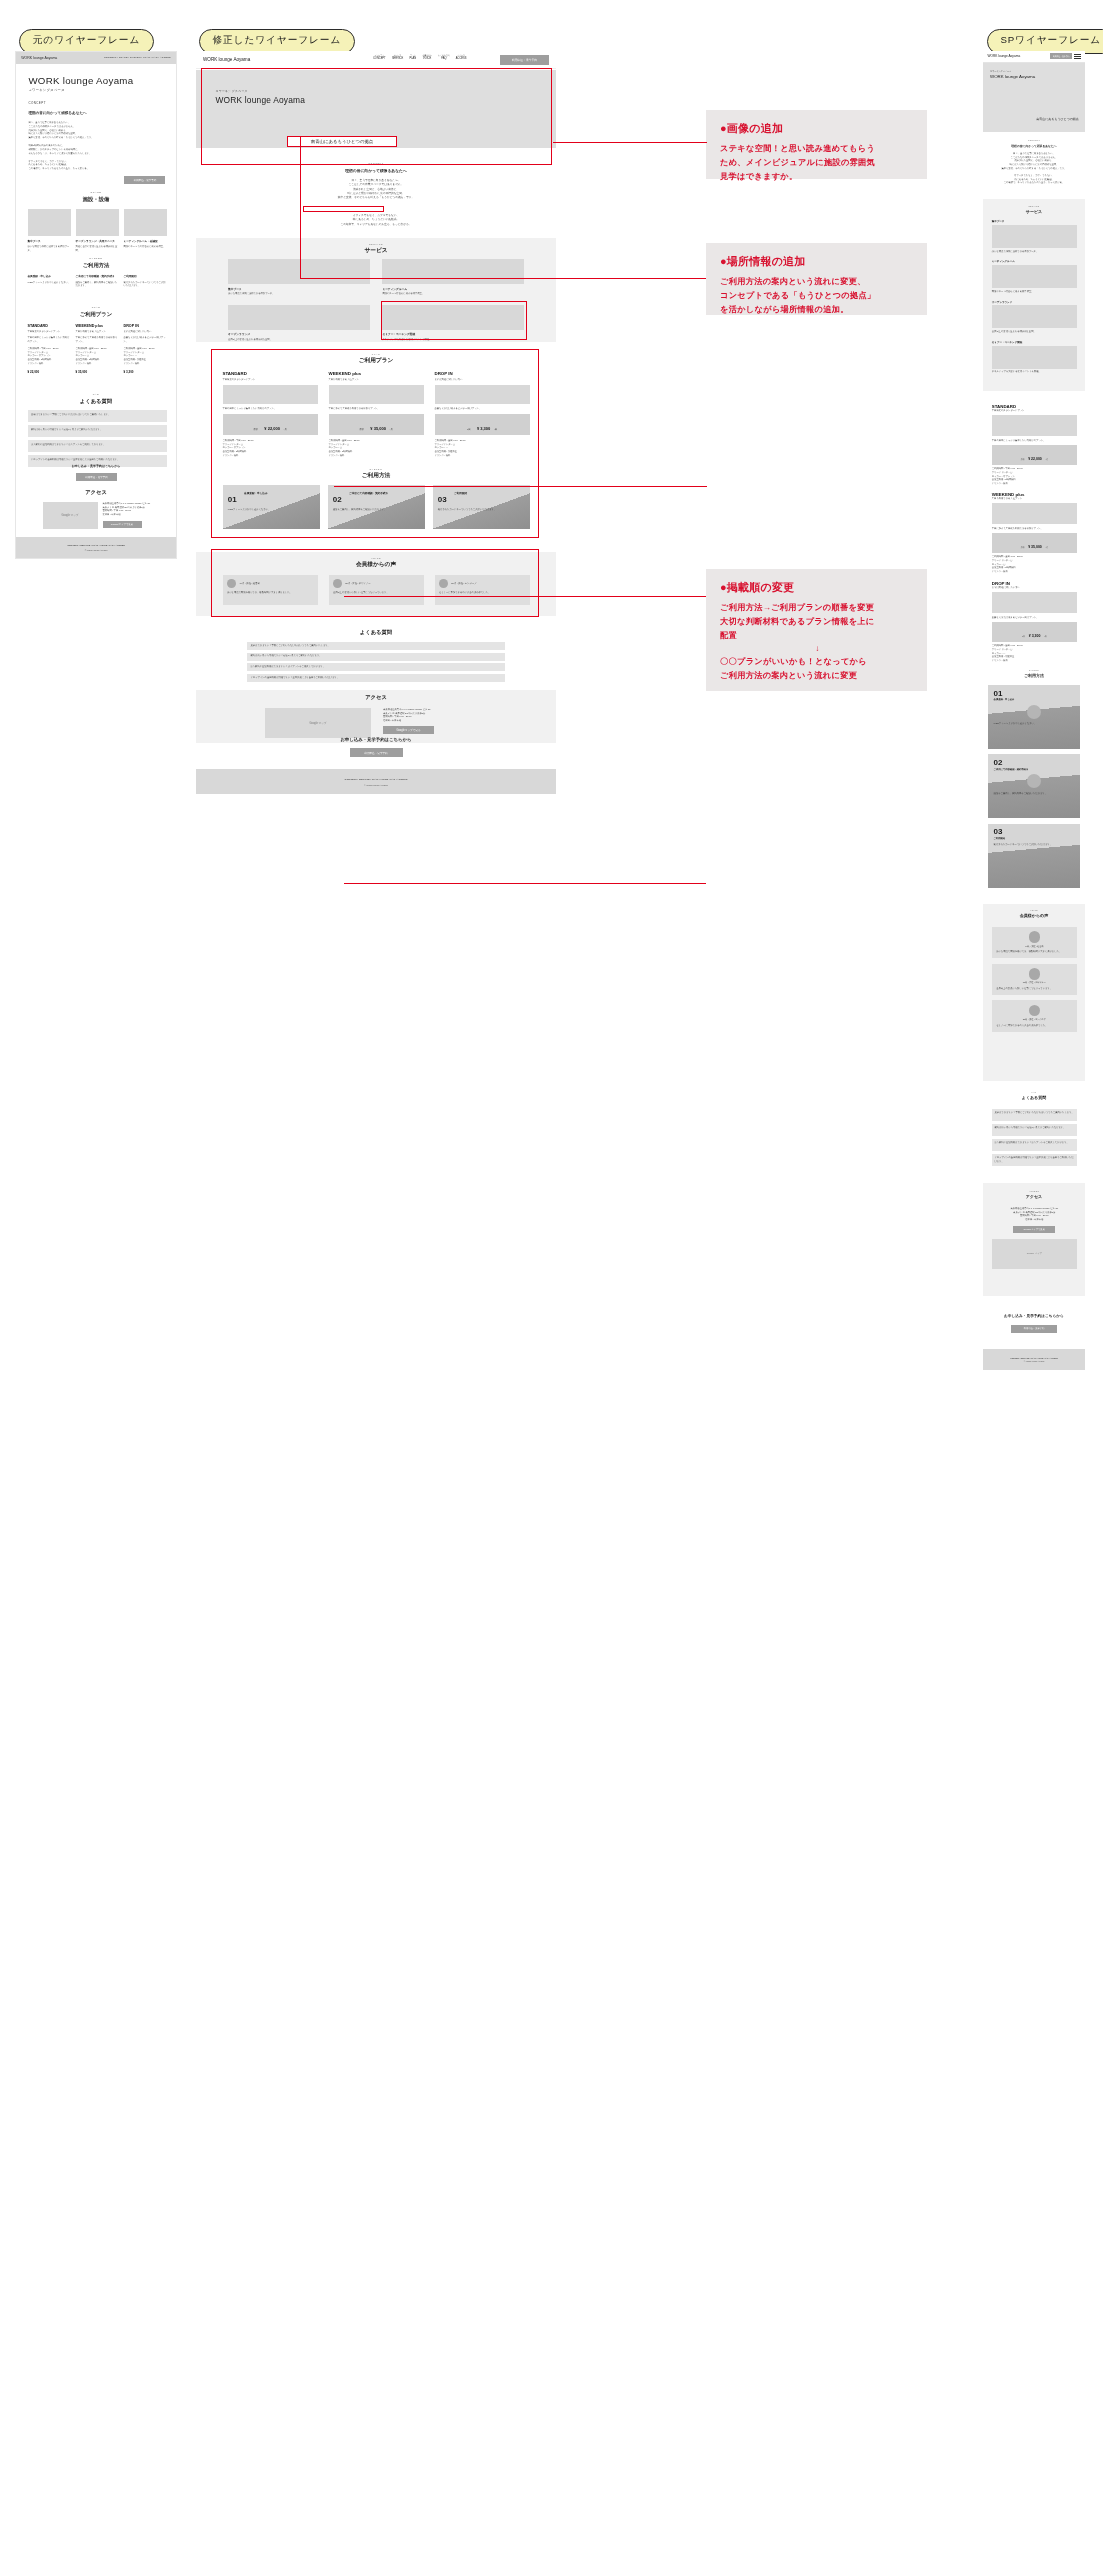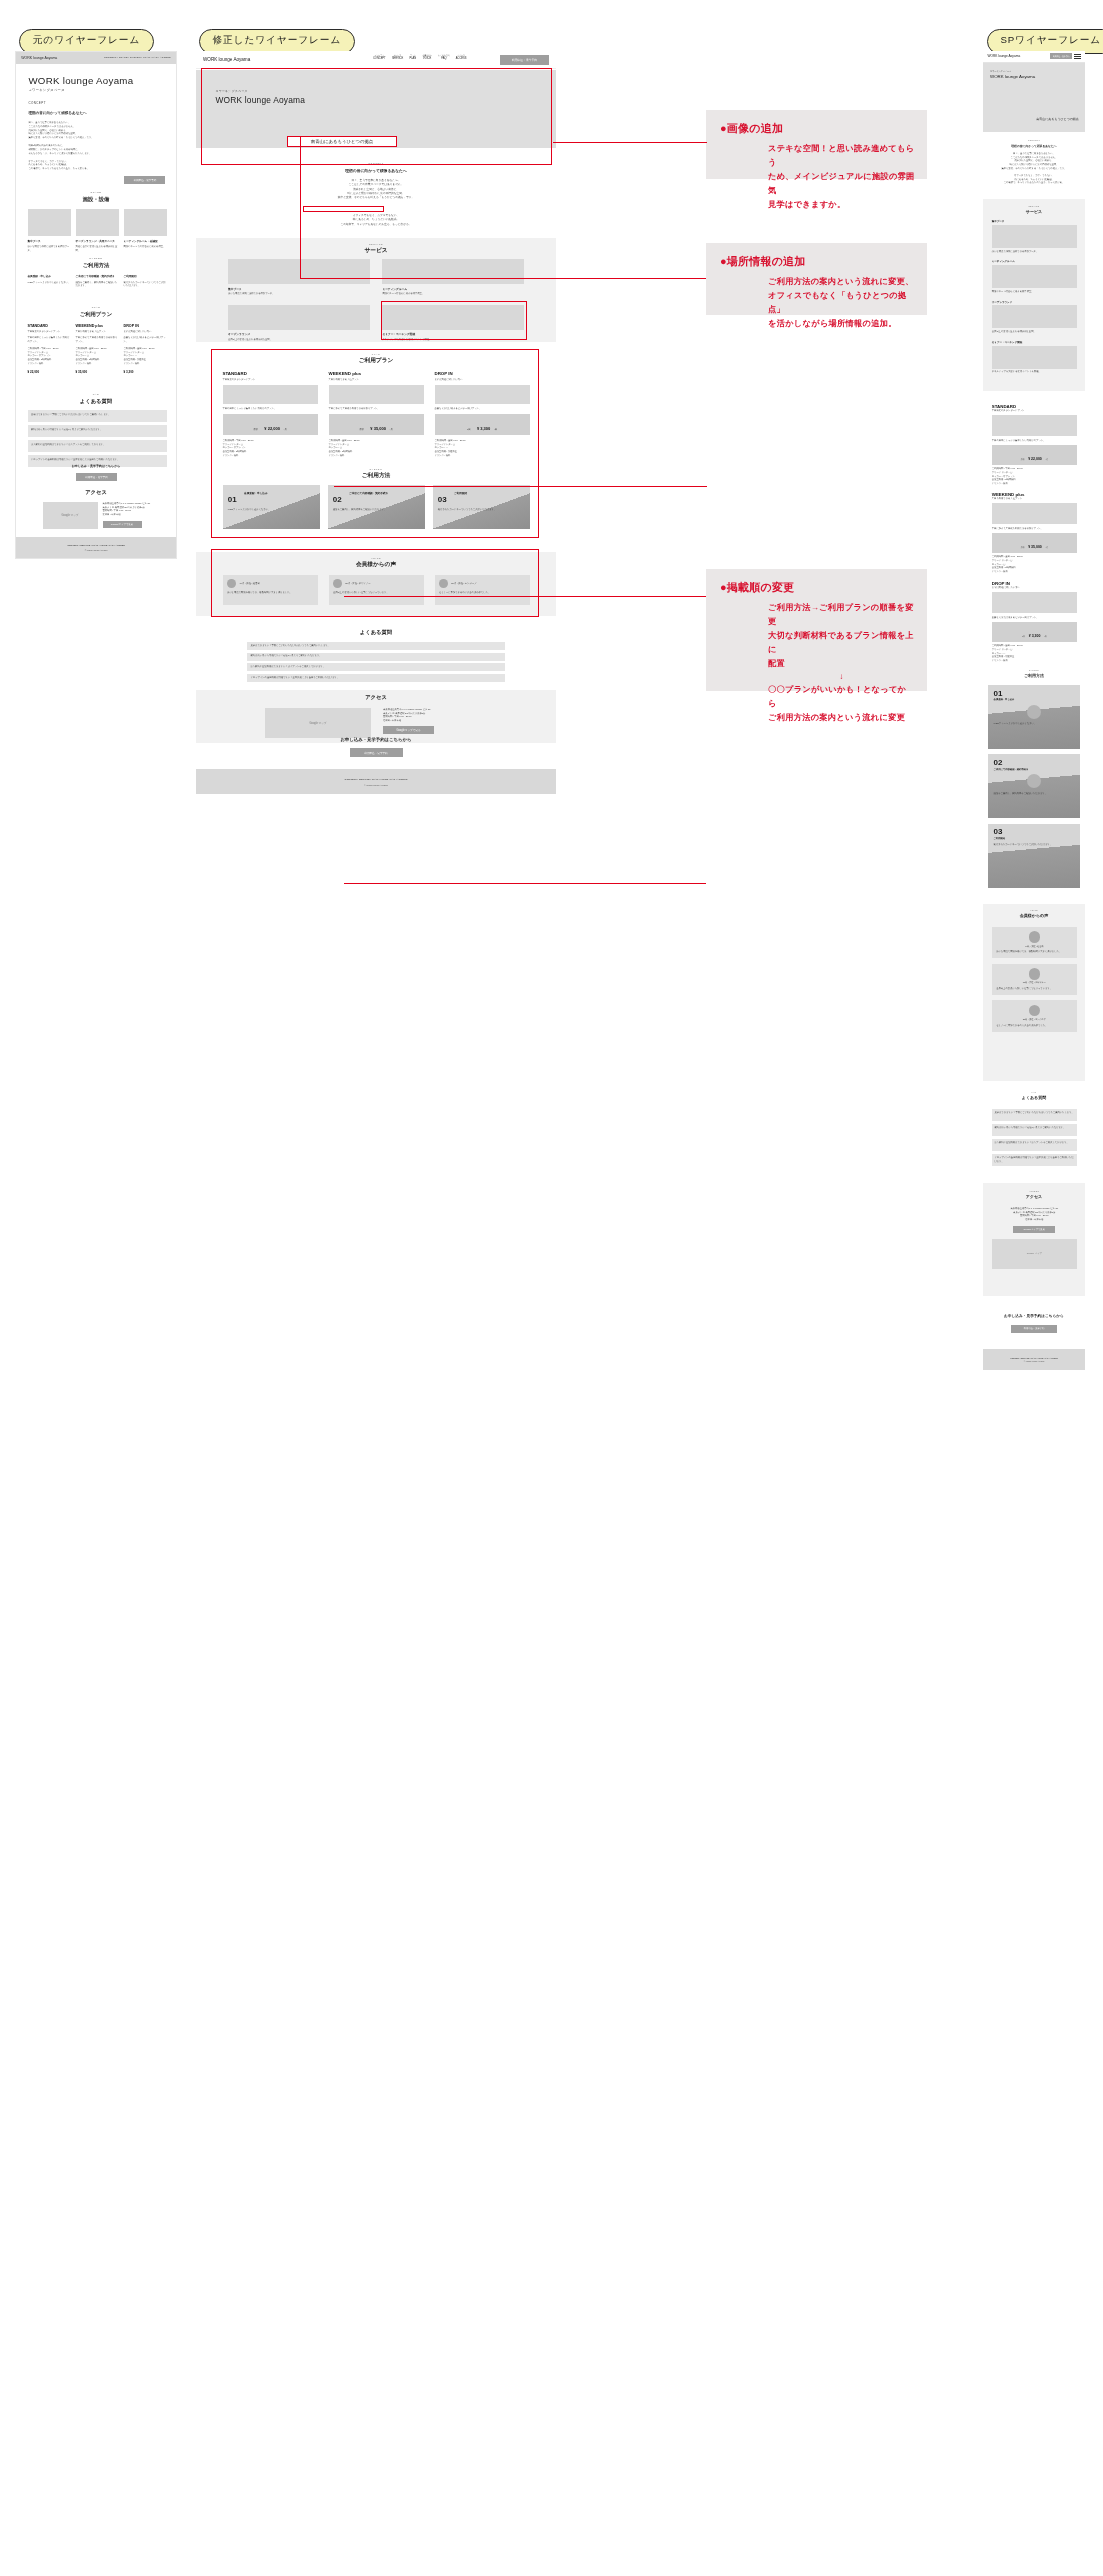--- a/index.html
+++ b/index.html
@@ -40,21 +40,21 @@
   .ctr { text-align: center; }
 
   
   .anno {
     position: absolute;
     background: #eae7e7;
     color: #d81230;
     padding: 10.6px 12.4px 12.4px 14px;
   }
   .anno h4 { font-size: 11px; font-weight: 700; margin-bottom: 6.2px; letter-spacing:0.2px; }
-  .anno p { font-size: 8.2px; line-height: 14px; letter-spacing:0.3px; font-weight:600;margin-left:48px; }
+  .anno p { font-size: 8.2px; line-height: 14px; letter-spacing:0.3px; font-weight:600; }
   .anno .arrowc { font-size: 8px; text-align:center; line-height:12.4px; }
 
   
   .lead { position: absolute; background: #e2001a; height: 1.4px; }
   .leadv { position: absolute; background: #e2001a; width: 1.4px; }
 
   
   .redbox { position: absolute; border: 1.4px solid #e2001a; pointer-events:none; }
 </style>
 </head>
@@ -481,21 +481,21 @@
     <h4>●画像の追加</h4>
     <p>ステキな空間！と思い読み進めてもらう</p>
     <p>ため、メインビジュアルに施設の雰囲気</p>
     <p>見学はできますか。</p>
   </div>
   <div class="lead" style="left:553px;top:142px;width:154px;"></div>
 
   <div class="anno" style="left:706px;top:243px;width:221px;height:72px;">
     <h4>●場所情報の追加</h4>
     <p>ご利用方法の案内という流れに変更、</p>
-    <p>オフィスでもなく「もうひとつの拠点」</p>
+    <p>コンセプトである「もうひとつの拠点」</p>
     <p>を活かしながら場所情報の追加。</p>
   </div>
   <div class="lead" style="left:300px;top:278px;width:406px;"></div>
   <div class="leadv" style="left:300px;top:136px;height:143px;"></div>
 
   <div class="lead" style="left:334px;top:486px;width:373px;"></div>
 
   <div class="anno" style="left:706px;top:569px;width:221px;height:122px;">
     <h4>●掲載順の変更</h4>
     <p>ご利用方法→ご利用プランの順番を変更</p>

